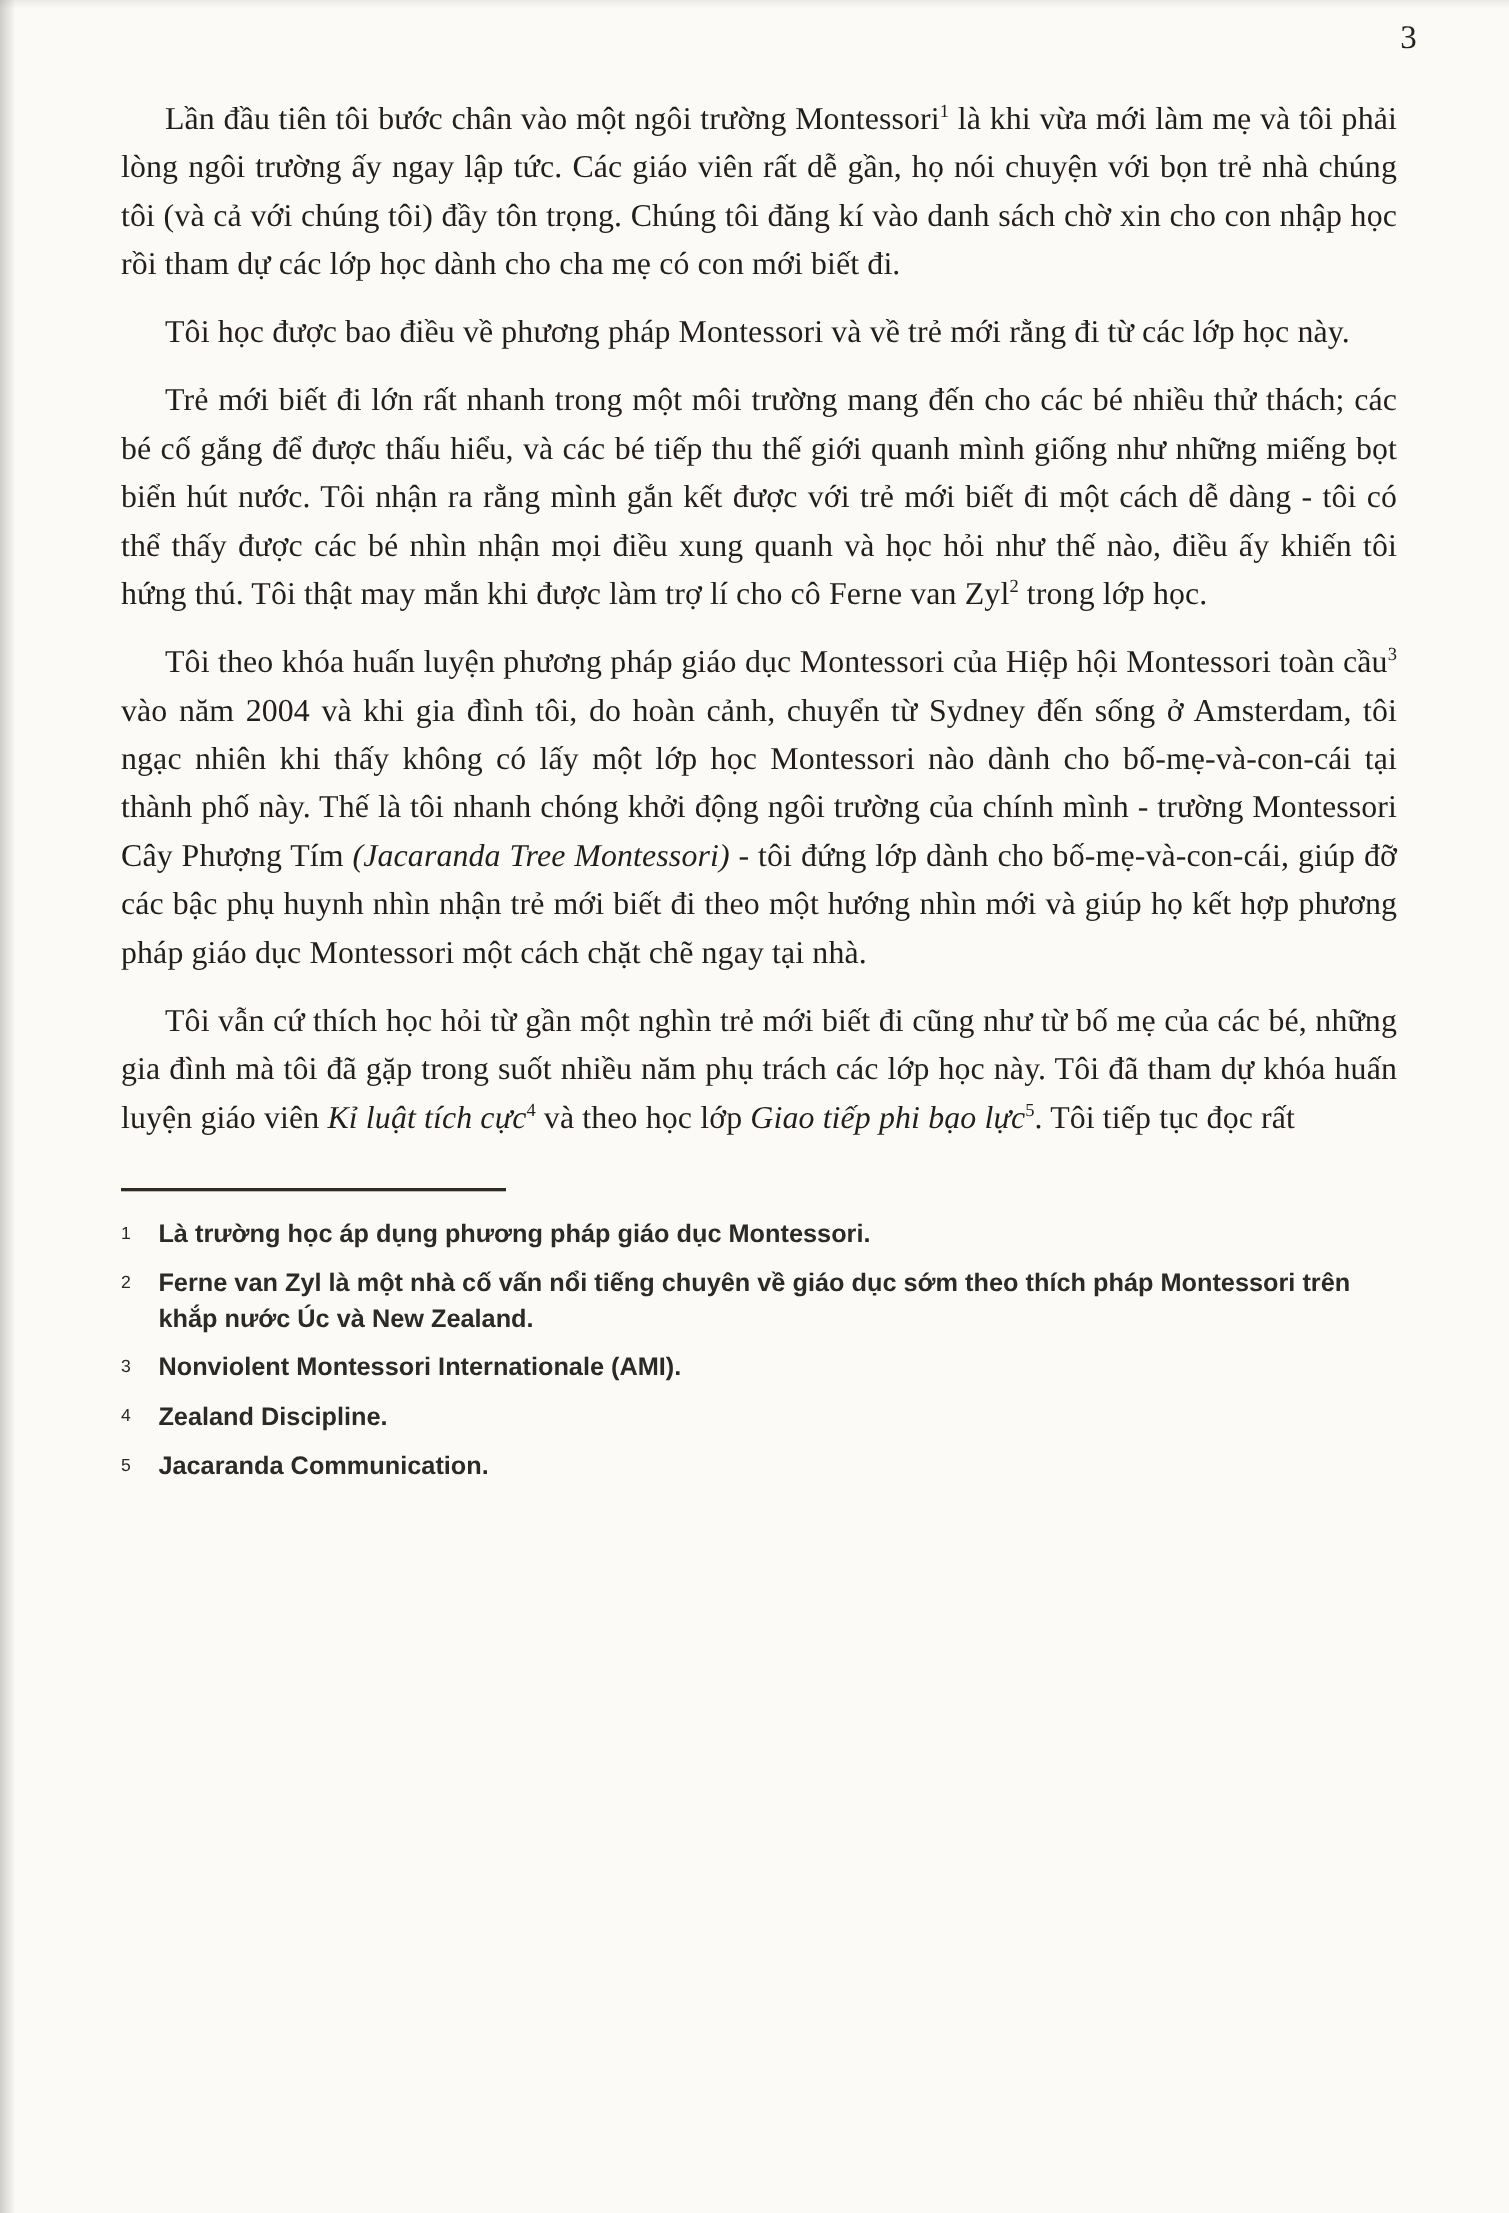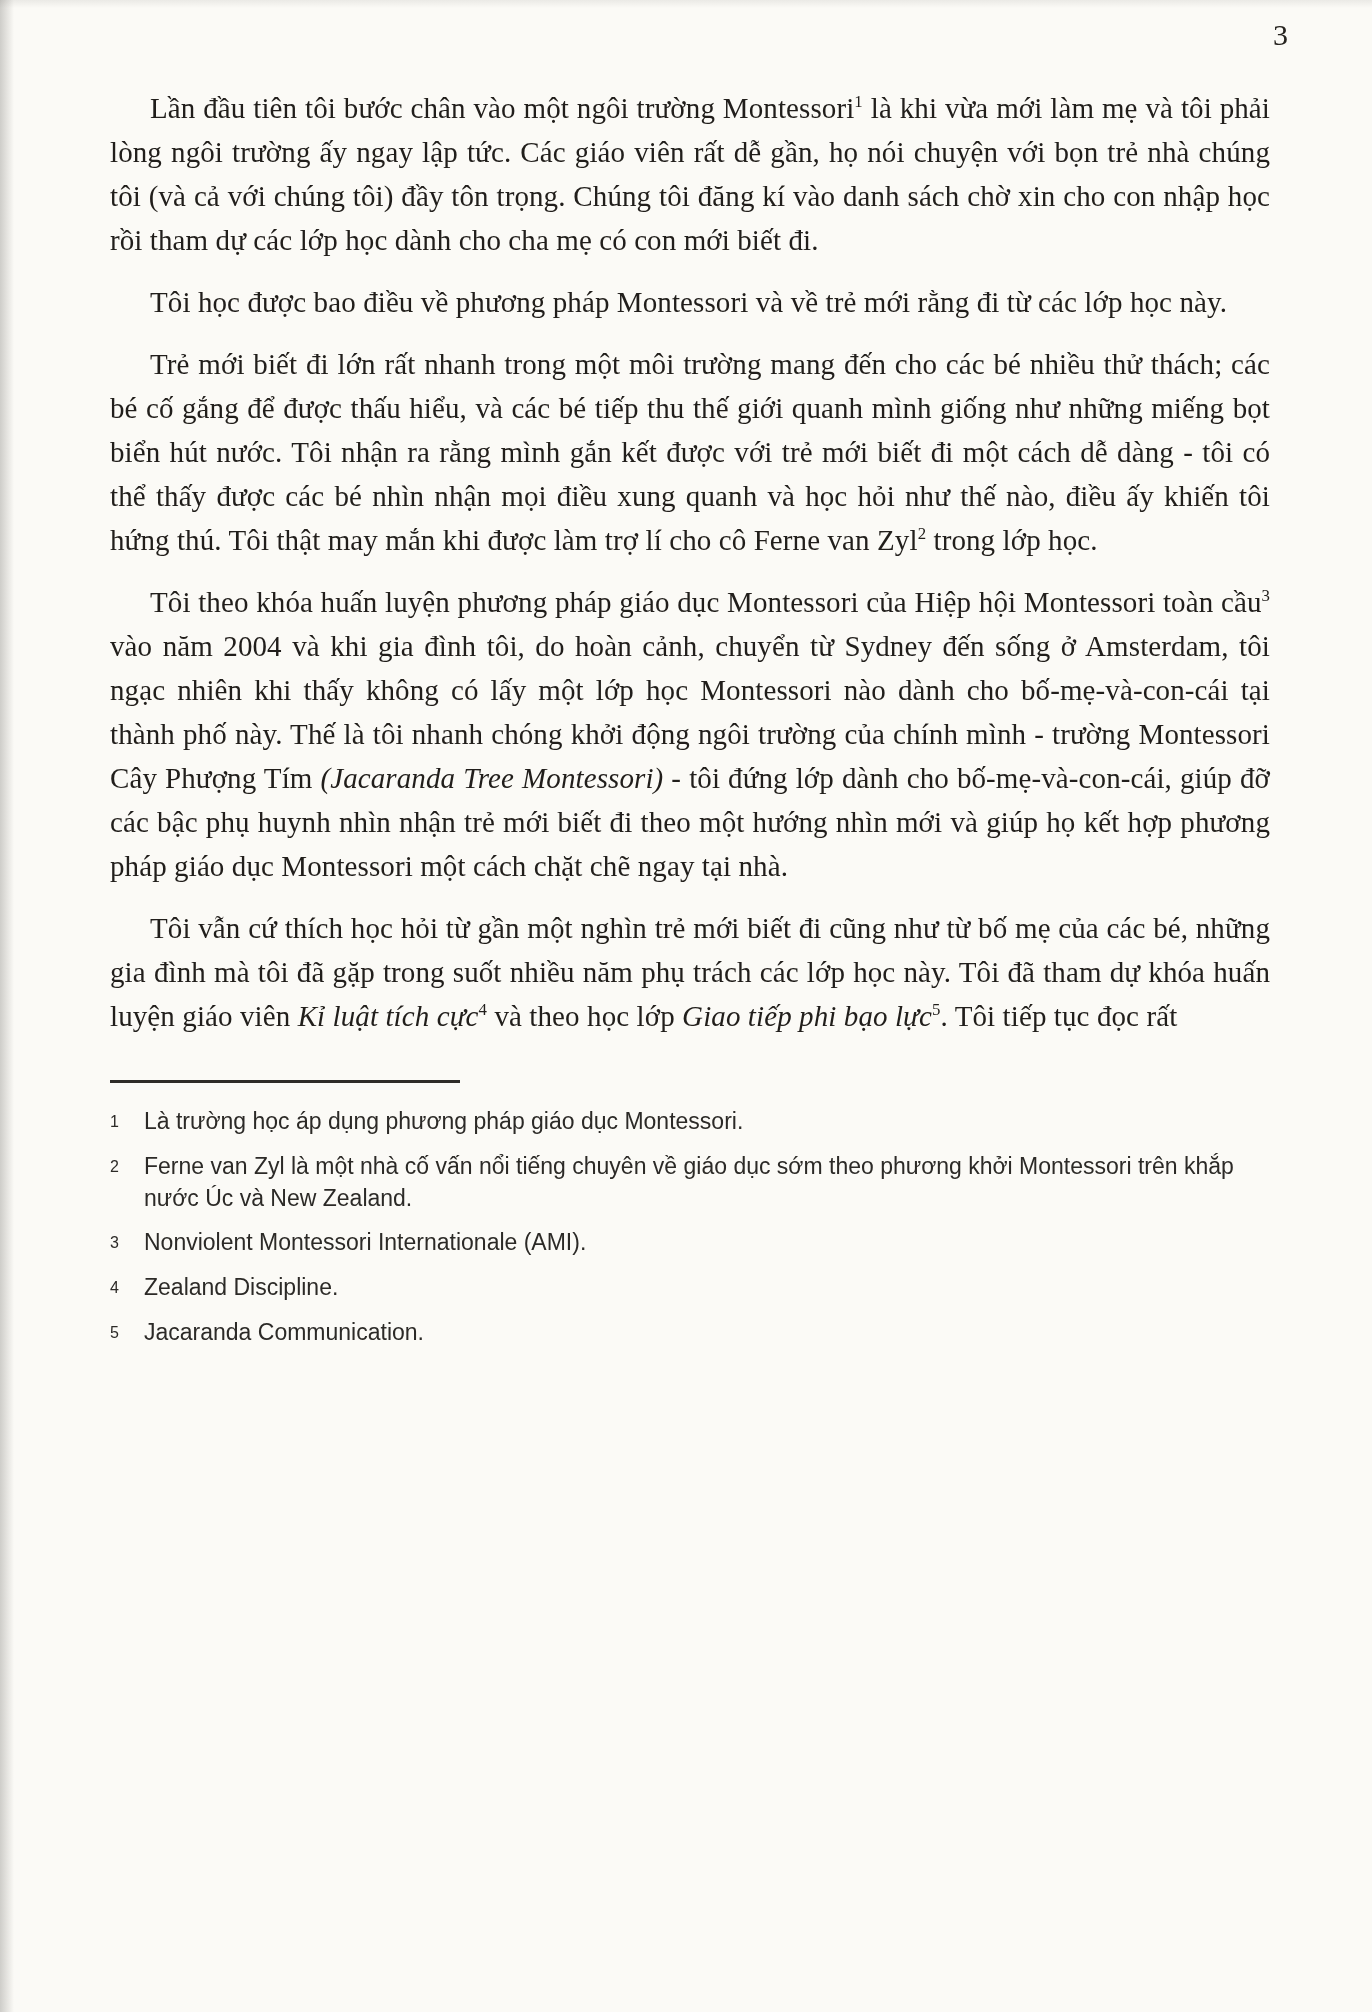--- a/index.html
+++ b/index.html
@@ -86,20 +86,21 @@
   }
   .fn-marker {
     flex: none;
     width: 22px;
     font-size: 16px;
     padding-top: 1px;
     text-align: left;
   }
   .fn-text {
     flex: 1;
+    font-weight: bold;
   }
 </style>
 </head>
 <body>
 
 <div class="page">
 
   <div class="page-number">3</div>
 
   <div class="content">
@@ -114,21 +115,21 @@
 
     <div class="footnotes">
       <div class="footnote-rule"></div>
       <div>
           <div class="footnote">
             <span class="fn-marker">1</span>
             <span class="fn-text">Là trường học áp dụng phương pháp giáo dục Montessori.</span>
           </div>
           <div class="footnote">
             <span class="fn-marker">2</span>
-            <span class="fn-text">Ferne van Zyl là một nhà cố vấn nổi tiếng chuyên về giáo dục sớm theo phương khởi Montessori trên khắp nước Úc và New Zealand.</span>
+            <span class="fn-text">Ferne van Zyl là một nhà cố vấn nổi tiếng chuyên về giáo dục sớm theo thích pháp Montessori trên khắp nước Úc và New Zealand.</span>
           </div>
           <div class="footnote">
             <span class="fn-marker">3</span>
             <span class="fn-text">Nonviolent Montessori Internationale (AMI).</span>
           </div>
           <div class="footnote">
             <span class="fn-marker">4</span>
             <span class="fn-text">Zealand Discipline.</span>
           </div>
           <div class="footnote">

